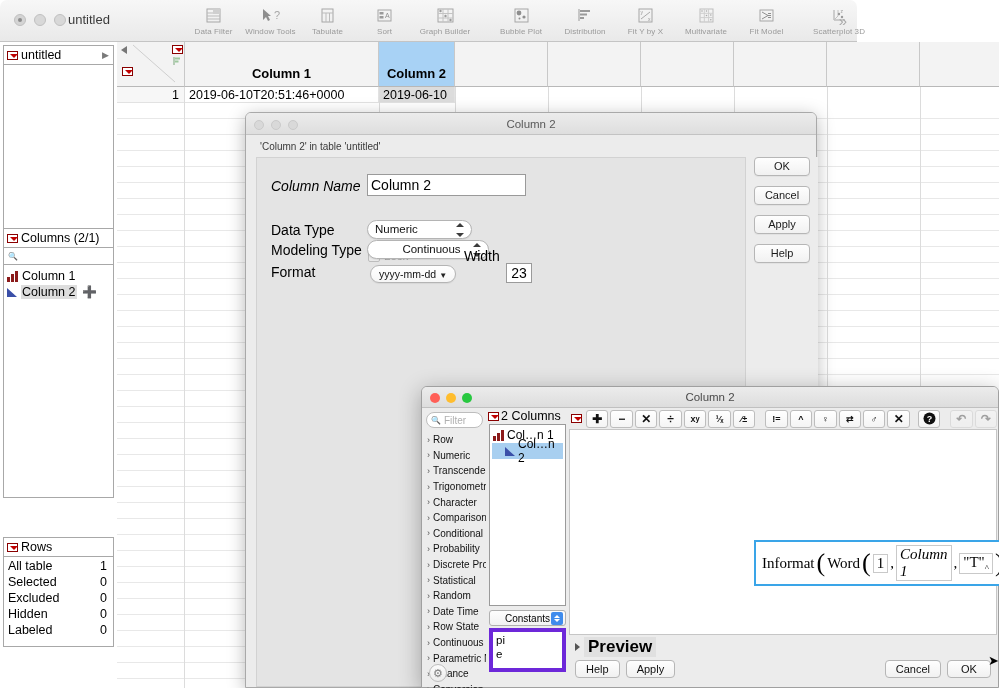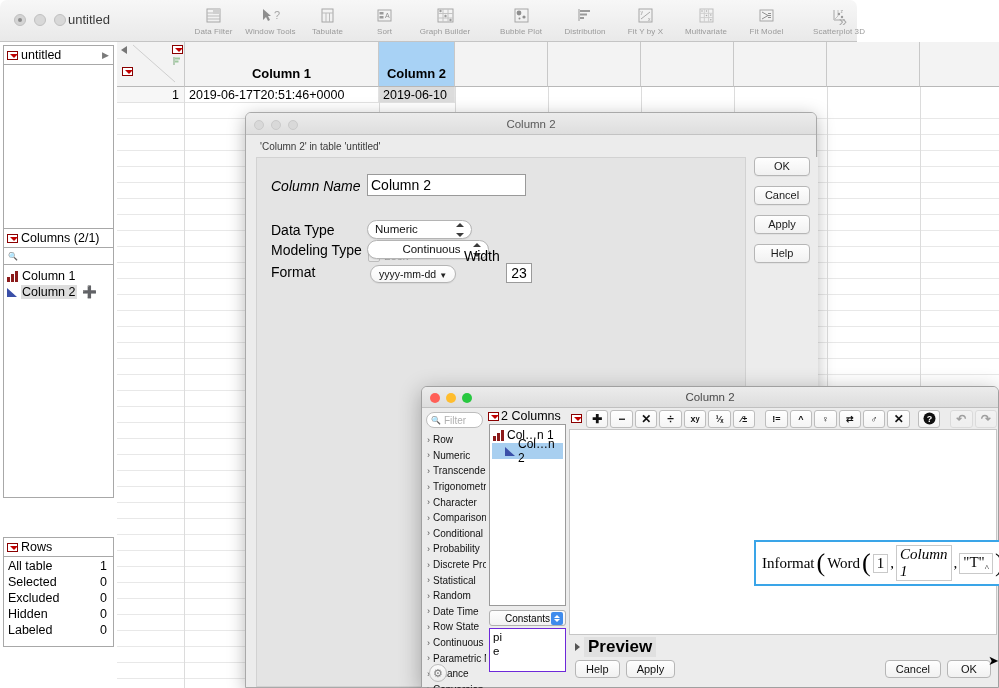--- a/index.html
+++ b/index.html
@@ -257,21 +257,21 @@
     border: 1px solid #b0b0b0; border-radius: 3px; position: relative;
     font-size: 10px; text-align: center; line-height: 15px;
   }
   .const-pop .stp {
     position: absolute; right: 2px; top: 1px; width: 12px; height: 13px; border-radius: 2px; background: #3f8bec;
     display: flex; flex-direction: column; align-items: center; justify-content: center;
   }
   .const-pop .stp i { width: 0; height: 0; border-left: 3px solid transparent; border-right: 3px solid transparent; }
   .const-pop .stp i.up { border-bottom: 3px solid #fff; margin-bottom: 1px; }
   .const-pop .stp i.dn { border-top: 3px solid #fff; }
-  .const-list { margin: 0 3px; height: 44px; background: #fff; border: 1px solid #6d28d9; padding: 1px 3px; }
+  .const-list { margin: 0 3px; height: 44px; background: #fff; border: 4px solid #6d28d9; padding: 1px 3px; }
   .const-list div { font-size: 11.5px; line-height: 14px; }
 
   .fe-main { position: absolute; left: 147px; top: 21px; right: 1px; bottom: 0; background: #ececec; }
   .fe-toolbar {
     height: 21px; display: flex; align-items: center; gap: 2px; padding-left: 2px;
     background: #ececec;
   }
   .fbtn {
     width: 23px; height: 18px; background: linear-gradient(#ffffff,#f4f4f4);
     border: 1px solid #bdbdbd; border-radius: 3px;
@@ -547,21 +547,21 @@
         <div class="hdr-cell blank" style="left:270px; width:93px;"></div>
         <div class="hdr-cell blank" style="left:363px; width:93px;"></div>
         <div class="hdr-cell blank" style="left:456px; width:93px;"></div>
         <div class="hdr-cell blank" style="left:549px; width:93px;"></div>
         <div class="hdr-cell blank" style="left:642px; width:93px;"></div>
         <div class="hdr-cell blank" style="left:735px; width:147px;"></div>
       </div>
 
       <div style="position:absolute; left:0; top:45px; right:0; height:16px;">
         <div class="row-num">1</div>
-        <div class="data-cell" style="left:68px; width:194px; text-align:left;">2019-06-17T20:51:46+0000</div>
+        <div class="data-cell" style="left:68px; width:194px; text-align:left;">2019-06-10T20:51:46+0000</div>
         <div class="data-cell shaded" style="left:262px; width:76px;">2019-06-10</div>
       </div>
 
       <div class="empty-row" style="top:61px;"></div>
       <div class="empty-row" style="top:77px;"></div>
       <div class="empty-row" style="top:93px;"></div>
       <div class="empty-row" style="top:109px;"></div>
       <div class="empty-row" style="top:125px;"></div>
       <div class="empty-row" style="top:141px;"></div>
       <div class="empty-row" style="top:157px;"></div>

